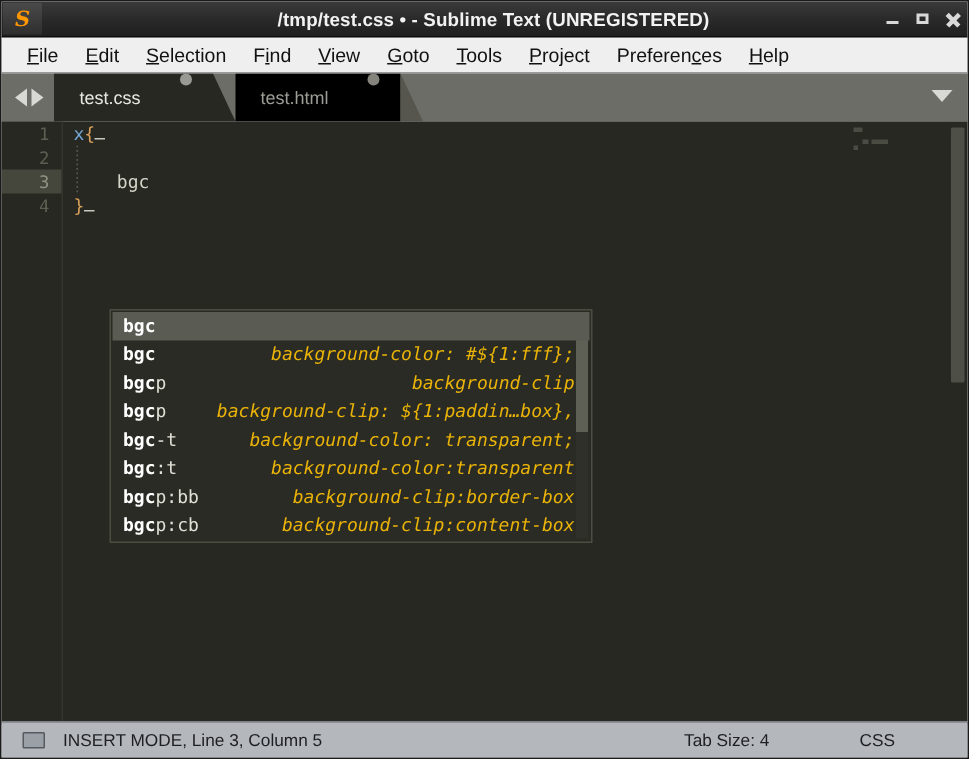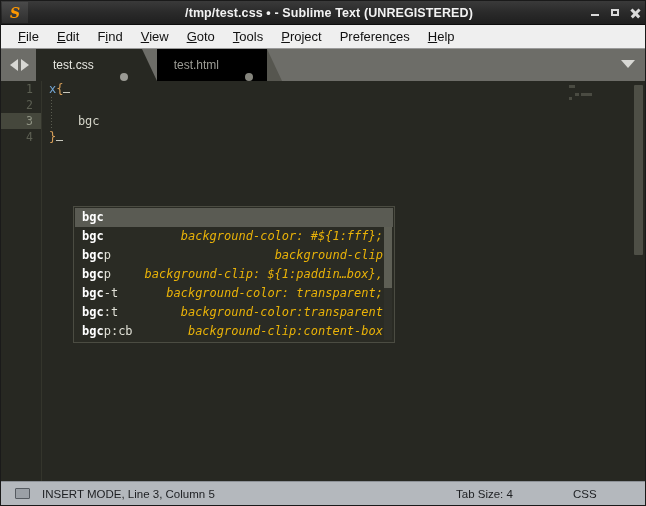--- a/index.html
+++ b/index.html
@@ -141,22 +141,22 @@
     border-top: 6px solid transparent;
     border-bottom: 6px solid transparent;
   }
   .tri-l { border-right: 8px solid #d8d8d4; }
   .tri-r { border-left: 8px solid #d8d8d4; }
 
   .tab {
     position: relative;
     height: 32px;
     display: flex;
-    align-items: flex-end;
-    padding: 10px 10px 0 17px;
+    align-items: flex-start;
+    padding: 0 10px 0 17px;
     box-sizing: border-box;
     font-size: 12px;
     white-space: nowrap;
     cursor: default;
   }
   .tab .tab-label { line-height: 32px; }
   .tab .dot {
     width: 8px; height: 8px;
     border-radius: 50%;
     margin-left: 26px;
@@ -374,20 +374,21 @@
     <div class="win-controls">
       <div class="wc wc-min"></div>
       <div class="wc wc-max"></div>
       <div class="wc wc-close"></div>
     </div>
   </div>
 
   <div class="menubar" id="menubar">
       <div class="menu-item"><span class="mn">F</span>ile</div>
       <div class="menu-item"><span class="mn">E</span>dit</div>
+      <div class="menu-item"><span class="mn">S</span>election</div>
       <div class="menu-item">F<span class="mn">i</span>nd</div>
       <div class="menu-item"><span class="mn">V</span>iew</div>
       <div class="menu-item"><span class="mn">G</span>oto</div>
       <div class="menu-item"><span class="mn">T</span>ools</div>
       <div class="menu-item"><span class="mn">P</span>roject</div>
       <div class="menu-item">Preferen<span class="mn">c</span>es</div>
       <div class="menu-item"><span class="mn">H</span>elp</div>
     </div>
 
   <div class="tabbar">
@@ -461,20 +462,24 @@
           </div>
           <div class="ac-row">
             <span class="ac-trigger"><b>bgc</b><span class="dim">-t</span></span>
             <span class="ac-desc">background-color: transparent;</span>
           </div>
           <div class="ac-row">
             <span class="ac-trigger"><b>bgc</b><span class="dim">:t</span></span>
             <span class="ac-desc">background-color:transparent</span>
           </div>
           <div class="ac-row">
+            <span class="ac-trigger"><b>bgc</b><span class="dim">p:bb</span></span>
+            <span class="ac-desc">background-clip:border-box</span>
+          </div>
+          <div class="ac-row">
             <span class="ac-trigger"><b>bgc</b><span class="dim">p:cb</span></span>
             <span class="ac-desc">background-clip:content-box</span>
           </div>
         </div>
     </div>
 
   </div>
 
   <div class="statusbar">
     <div class="sb-console-icon"></div>

